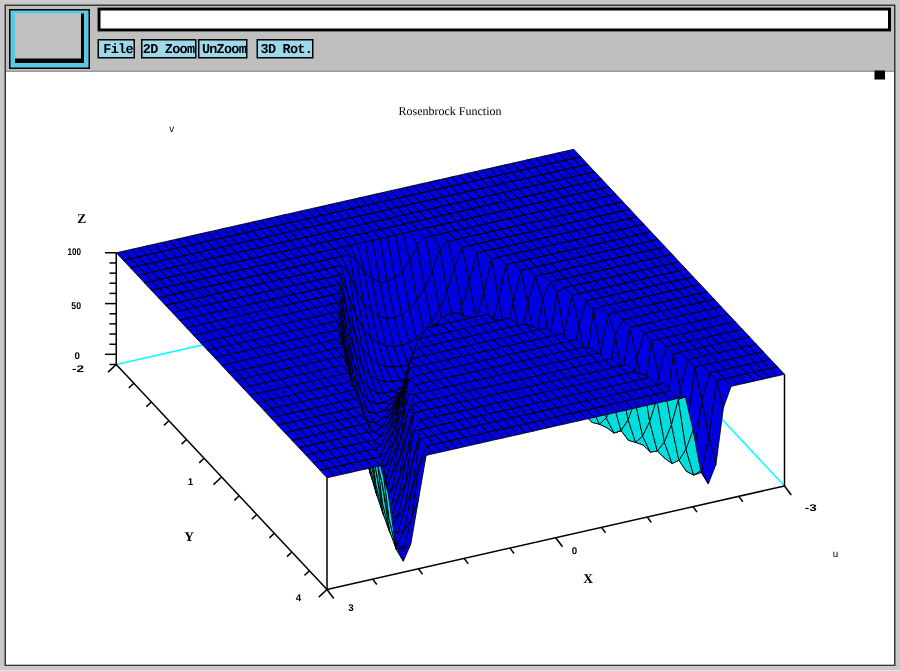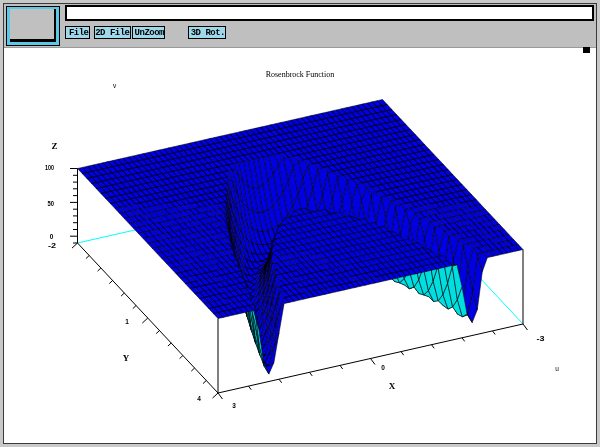--- a/index.html
+++ b/index.html
@@ -286,15 +286,15 @@
     <text class="a" x="126" y="360.5">Y</text>
     <text class="a" x="54.5" y="148.5">Z</text>
     <text class="u" x="557" y="371">u</text>
     <text class="u" x="114.5" y="88">v</text>
   </svg>
 <div id="panel">
     <div class="inner"></div>
   </div>
 <div id="entry"></div>
 <div class="btn" style="left:64.5px;width:23px">File</div>
-<div class="btn" style="left:93.5px;width:35px">2D File</div>
+<div class="btn" style="left:93.5px;width:35px">2D Zoom</div>
 <div class="btn" style="left:132px;width:31px">UnZoom</div>
-<div class="btn" style="left:188px;width:36px">3D Rot.</div>
+<div class="btn" style="left:171px;width:36px">3D Rot.</div>
 <div id="sq"></div>
 </body></html>

